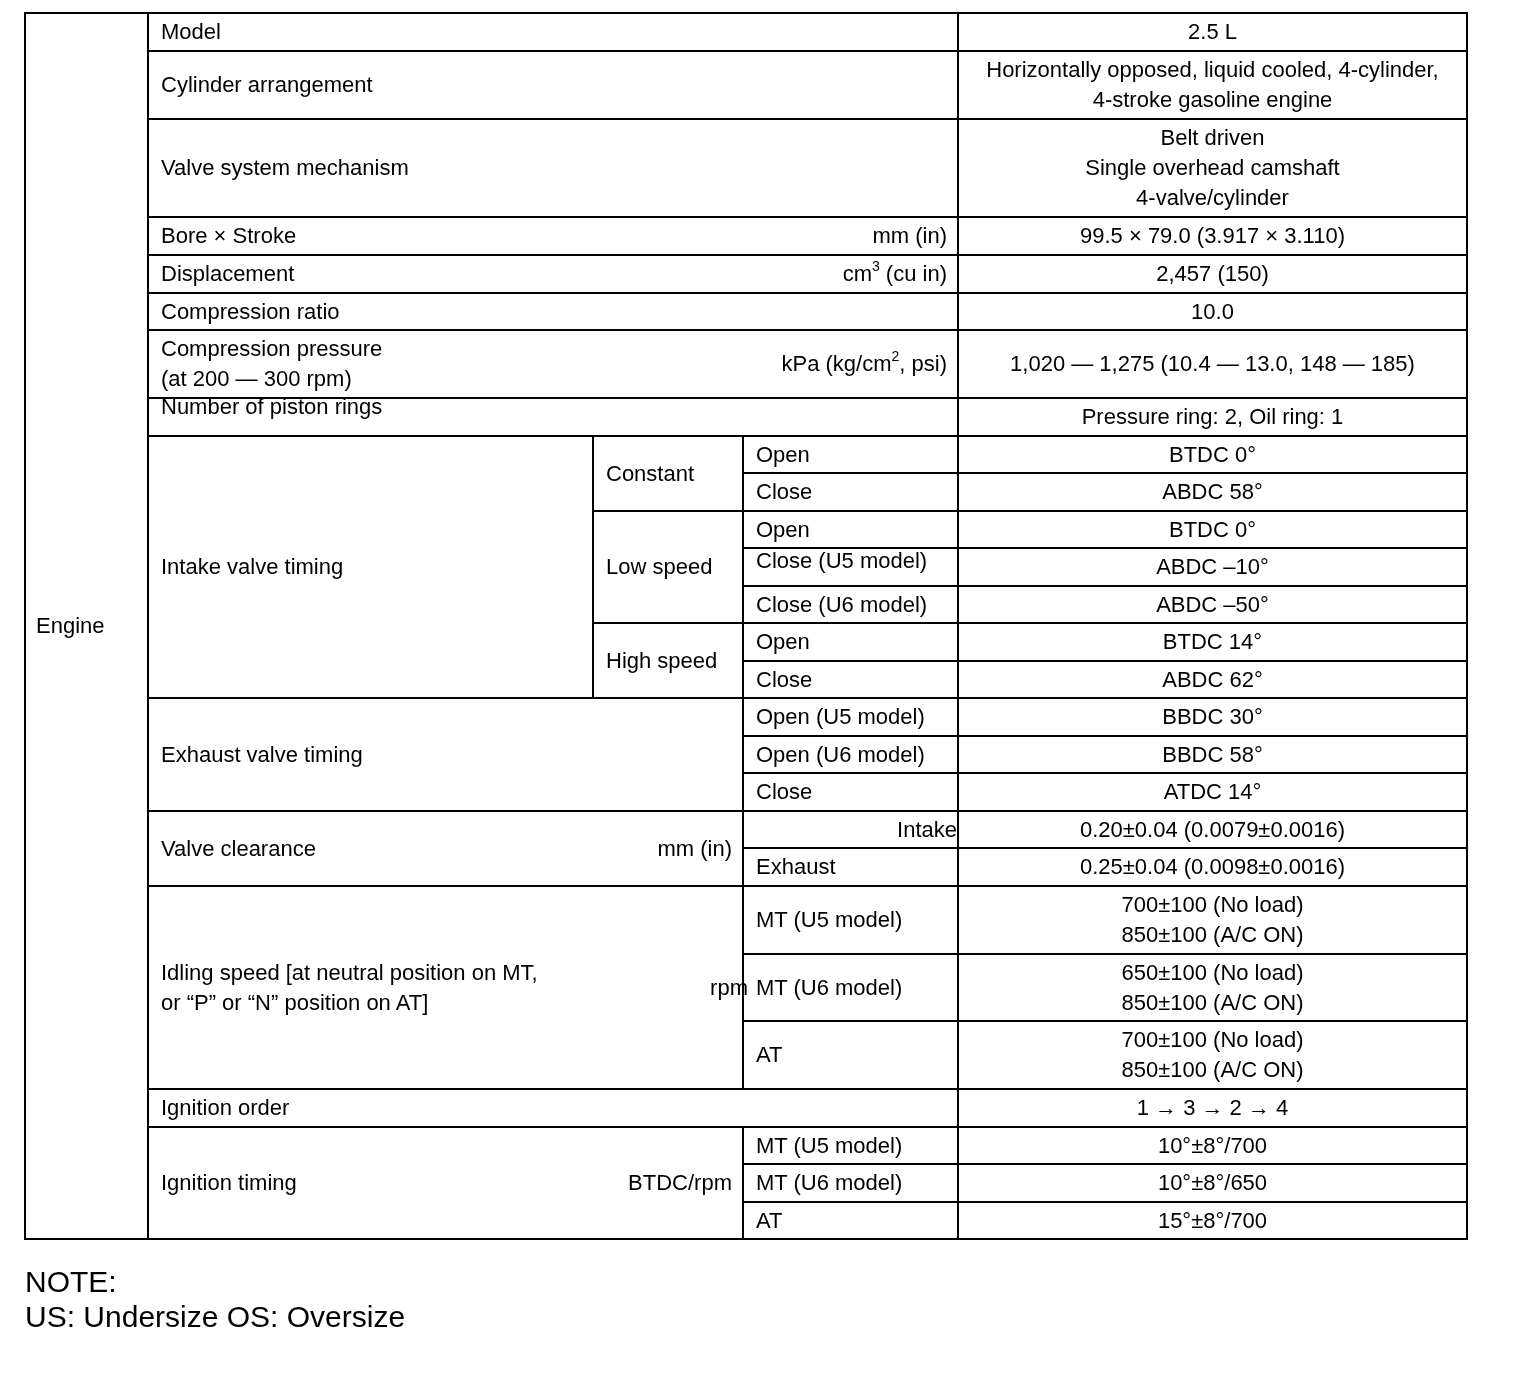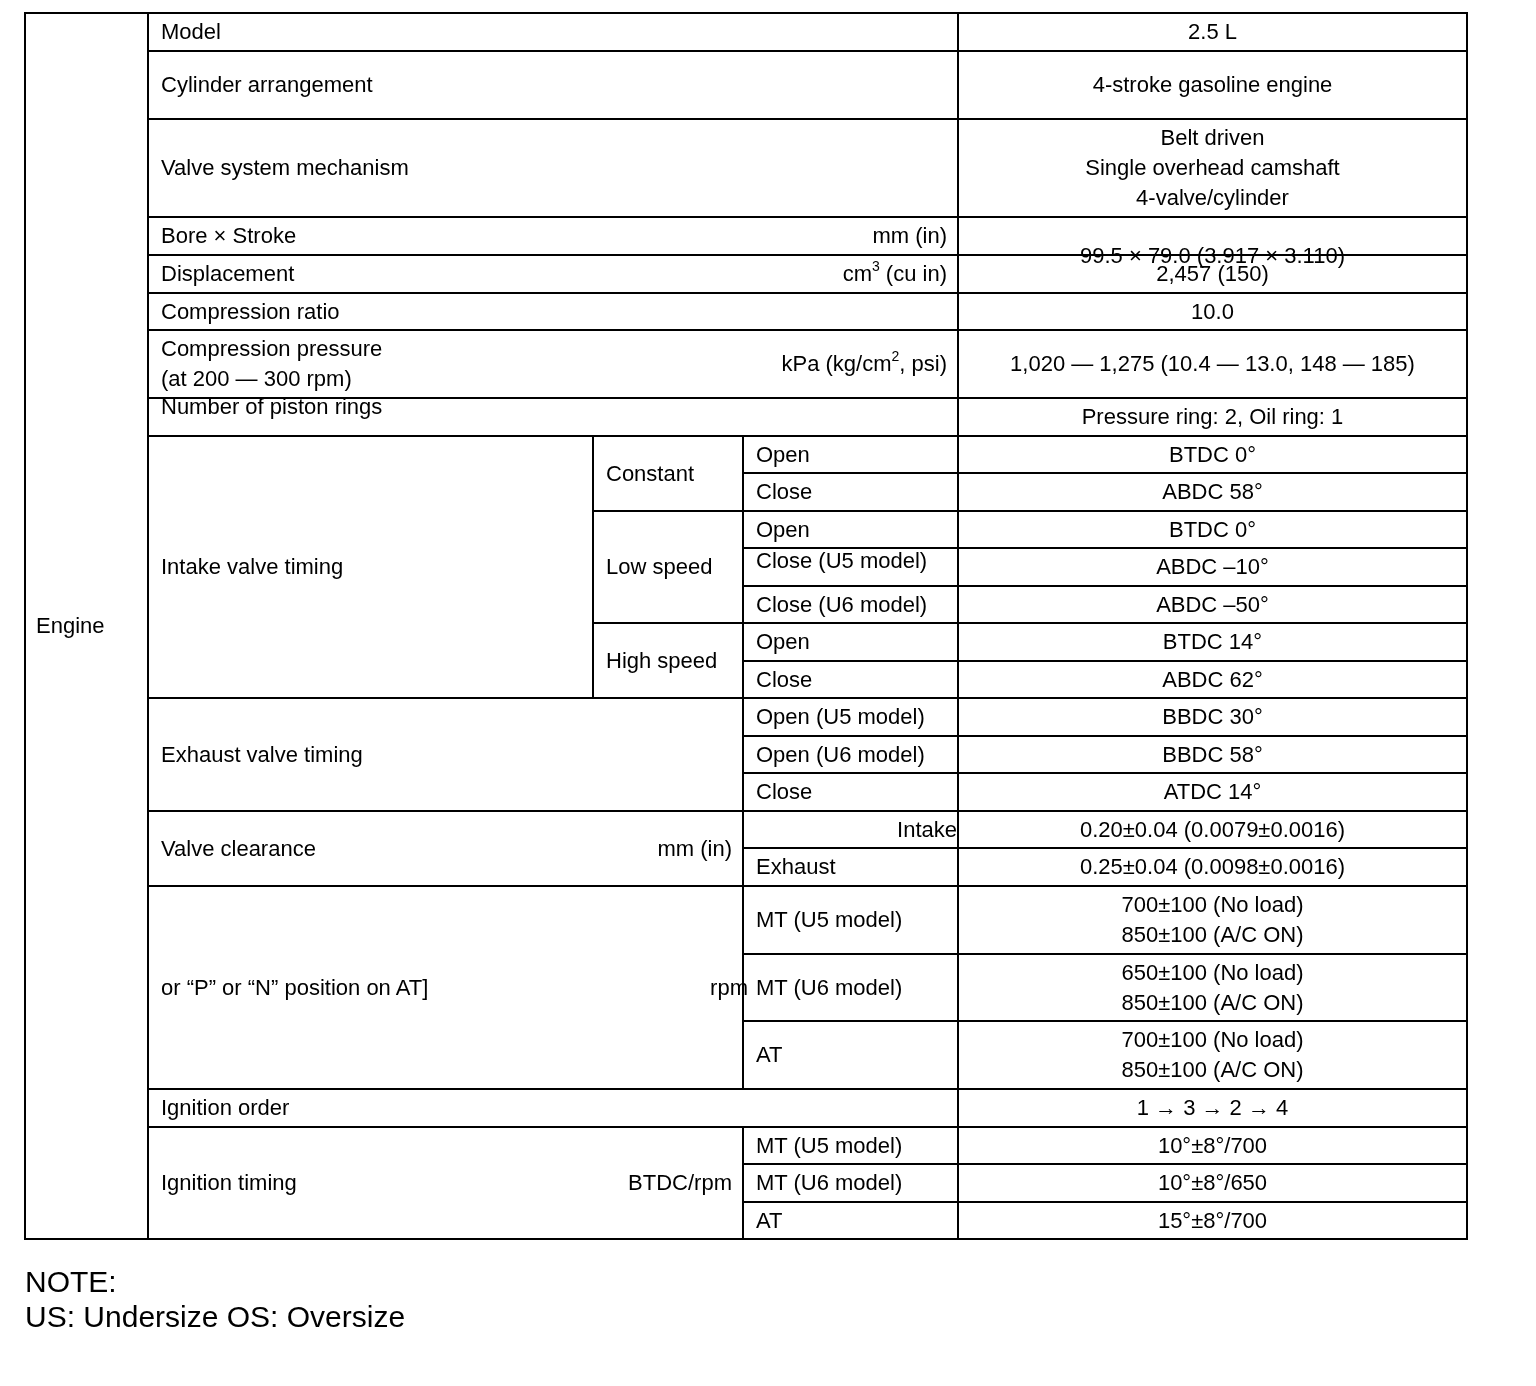--- a/index.html
+++ b/index.html
@@ -76,39 +76,40 @@
       <span>Model</span>
     </div>
   <div class="cell center" style="left:959px;top:14px;width:507px;height:36px;">
       <span>2.5 L</span>
     </div>
 
   <div class="cell left" style="left:149px;top:52px;width:808px;height:66px;">
       <span>Cylinder arrangement</span>
     </div>
   <div class="cell center multi" style="left:959px;top:52px;width:507px;height:66px;">
+    <span>Horizontally opposed, liquid cooled, 4-cylinder,</span>
     <span>4-stroke gasoline engine</span>
   </div>
 
   <div class="cell left" style="left:149px;top:120px;width:808px;height:96px;">
       <span>Valve system mechanism</span>
     </div>
   <div class="cell center multi" style="left:959px;top:120px;width:507px;height:96px;">
     <span>Belt driven</span>
     <span>Single overhead camshaft</span>
     <span>4-valve/cylinder</span>
   </div>
 
   <div class="cell left" style="left:149px;top:218px;width:600px;height:36px;">
       <span>Bore × Stroke</span>
     </div>
   <div class="cell right" style="left:700px;top:218px;width:257px;height:36px;">
       <span>mm (in)</span>
     </div>
-  <div class="cell center" style="left:959px;top:218px;width:507px;height:36px;margin-top:20px;">
+  <div class="cell center" style="left:959px;top:218px;width:507px;height:36px;">
       <span>99.5 × 79.0 (3.917 × 3.110)</span>
     </div>
 
   <div class="cell left" style="left:149px;top:256px;width:600px;height:36px;">
       <span>Displacement</span>
     </div>
   <div class="cell right" style="left:700px;top:256px;width:257px;height:36px;">
     <span><span>cm</span><sup>3</sup><span style="white-space:pre;"> (cu in)</span></span>
   </div>
   <div class="cell center" style="left:959px;top:256px;width:507px;height:36px;">
@@ -233,20 +234,21 @@
       <span>0.20±0.04 (0.0079±0.0016)</span>
     </div>
   <div class="cell left" style="left:744px;top:849px;width:213px;height:36px;">
       <span>Exhaust</span>
     </div>
   <div class="cell center" style="left:959px;top:849px;width:507px;height:36px;">
       <span>0.25±0.04 (0.0098±0.0016)</span>
     </div>
 
   <div class="cell left multi" style="left:149px;top:887px;width:480px;height:201px;align-items:flex-start;justify-content:center;">
+    <span>Idling speed [at neutral position on MT,</span>
     <span>or “P” or “N” position on AT]</span>
   </div>
   <div class="cell right" style="left:646px;top:887px;width:112px;height:201px;">
       <span>rpm</span>
     </div>
 
   <div class="cell left" style="left:744px;top:887px;width:213px;height:66px;">
       <span>MT (U5 model)</span>
     </div>
   <div class="cell center multi" style="left:959px;top:887px;width:507px;height:66px;">

